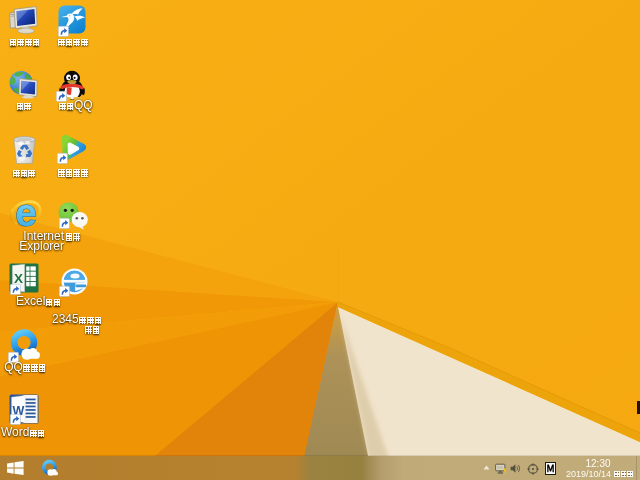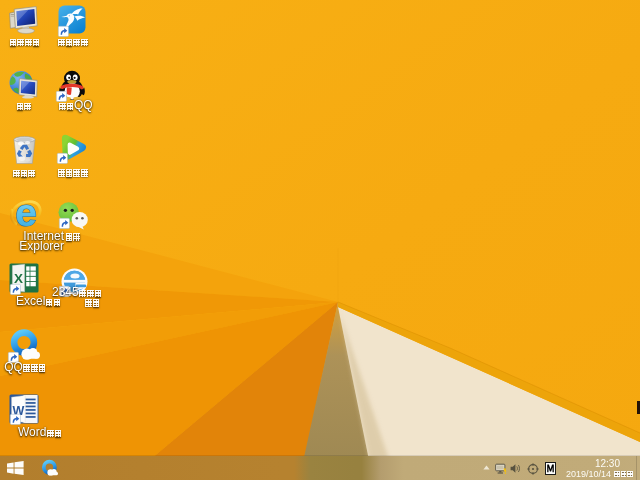--- a/index.html
+++ b/index.html
@@ -247,21 +247,21 @@
  <path d="M2.8,12 C3.6,6.4 8,2.8 13.5,2.8 C19,2.8 23.4,6.4 24.2,12 Z" fill="#4EA7E6"></path>
  <ellipse cx="14" cy="8.1" rx="4.6" ry="2.5" fill="#F7FAFD"></ellipse>
  <rect x="1.8" y="11.9" width="23.4" height="2.7" fill="#F7FAFD"></rect>
  <polygon points="14.5,14.6 25.6,14.6 24.2,19.6 15.5,22.8 14,22.8" fill="#F7FAFD"></polygon>
  <rect x="14.5" y="16.6" width="10.8" height="2.7" rx="1.35" fill="#3F9BDC"></rect>
 </svg>
 <svg style="left:59px;top:285.5px" width="11" height="11" viewBox="0 0 11 11">
  <rect x="0.3" y="0.3" width="10.2" height="10.2" rx="1.2" fill="#fff" stroke="#9fb6c8" stroke-width="0.5"></rect>
  <path d="M2.6,8.7 C2.6,5.6 4.2,4.0 6.2,3.8 L6.2,2.1 L9.3,4.7 L6.2,7.3 L6.2,5.6 C4.9,5.8 4.2,6.7 4.1,8.7 Z" fill="#2D66C3"></path>
 </svg>
-<div class="lab" style="left:52px;top:288px;width:48px">2345<span class="c"></span><span class="c"></span><span class="c"></span><br><span class="c"></span><span class="c"></span></div>
+<div class="lab" style="left:52px;top:315px;width:48px">2345<span class="c"></span><span class="c"></span><span class="c"></span><br><span class="c"></span><span class="c"></span></div>
 
 <svg style="left:7.5px;top:326.5px" width="33" height="33" viewBox="0 0 33 33">
  <defs>
   <linearGradient id="qbg" x1="0.2" y1="0" x2="0.6" y2="1">
    <stop offset="0" stop-color="#5BC8F7"></stop>
           <stop offset="0.55" stop-color="#2E9BE8"></stop>
           <stop offset="1" stop-color="#1266C0"></stop>
   </linearGradient>
  </defs>
  <circle cx="16" cy="15.5" r="9.9" fill="none" stroke="url(#qbg)" stroke-width="6.6"></circle>
@@ -289,21 +289,21 @@
   <rect x="16.4" y="18.6" width="10.2" height="1.7"></rect>
   <rect x="16.4" y="22.1" width="10.2" height="1.7"></rect>
  </g>
  <polygon points="2.6,3.2 16.2,1.4 16.2,28.6 2.6,26.8" fill="#FDFDFD" stroke="#d8d8d4" stroke-width="0.4"></polygon>
  <text x="9.4" y="20.6" text-anchor="middle" font-family="Liberation Sans, sans-serif" font-size="12.5" font-weight="bold" fill="#2B579A">W</text>
 </svg>
 <svg style="left:10px;top:413.5px" width="11" height="11" viewBox="0 0 11 11">
  <rect x="0.3" y="0.3" width="10.2" height="10.2" rx="1.2" fill="#fff" stroke="#9fb6c8" stroke-width="0.5"></rect>
  <path d="M2.6,8.7 C2.6,5.6 4.2,4.0 6.2,3.8 L6.2,2.1 L9.3,4.7 L6.2,7.3 L6.2,5.6 C4.9,5.8 4.2,6.7 4.1,8.7 Z" fill="#2D66C3"></path>
 </svg>
-<div class="lab" style="left:18px;top:428px;width:34px">Word<span class="c"></span><span class="c"></span></div>
+<div class="lab" style="left:1px;top:428px;width:34px">Word<span class="c"></span><span class="c"></span></div>
 
 <svg style="left:7px;top:460.5px" width="17" height="14" viewBox="0 0 17 14">
  <g fill="#FCFCFA">
   <polygon points="0,2.6 6.6,1.5 6.6,6.6 0,6.6"></polygon>
   <polygon points="7.5,1.35 16.6,0.1 16.6,6.6 7.5,6.6"></polygon>
   <polygon points="0,7.55 6.6,7.55 6.6,12.7 0,11.6"></polygon>
   <polygon points="7.5,7.55 16.6,7.55 16.6,14.1 7.5,12.85"></polygon>
  </g>
 </svg>
 
@@ -350,15 +350,15 @@
  <rect x="0.4" y="5.4" width="2.2" height="1.2" fill="#57523F"></rect>
  <rect x="9.4" y="5.4" width="2.2" height="1.2" fill="#57523F"></rect>
  <circle cx="6" cy="6" r="1.1" fill="#57523F"></circle>
 </svg>
 
 <svg style="left:544.5px;top:461.5px" width="11" height="13" viewBox="0 0 11 13">
  <rect x="0.5" y="0.5" width="10" height="12" fill="#FDFDFB" stroke="#1A1A18" stroke-width="1"></rect>
  <polygon points="2.2,10.2 2.2,2.6 3.9,2.6 5.5,7.2 7.1,2.6 8.8,2.6 8.8,10.2 7.5,10.2 7.5,5.2 6.1,9.4 4.9,9.4 3.5,5.2 3.5,10.2" fill="#000"></polygon>
 </svg>
 
-<div class="tray" style="left:576px;top:457.5px;width:44px;text-align:right;font-size:10px">12:30</div>
+<div class="tray" style="left:576px;top:457.5px;width:44px;text-align:center;font-size:10px">12:30</div>
 <div class="tray" style="left:566px;top:468.5px;width:80px;font-size:9px">2019/10/14 <span class="c c2" style="box-shadow:none"></span><span class="c c2" style="box-shadow:none"></span><span class="c c2" style="box-shadow:none"></span></div>
 
 </div>
 </body></html>

